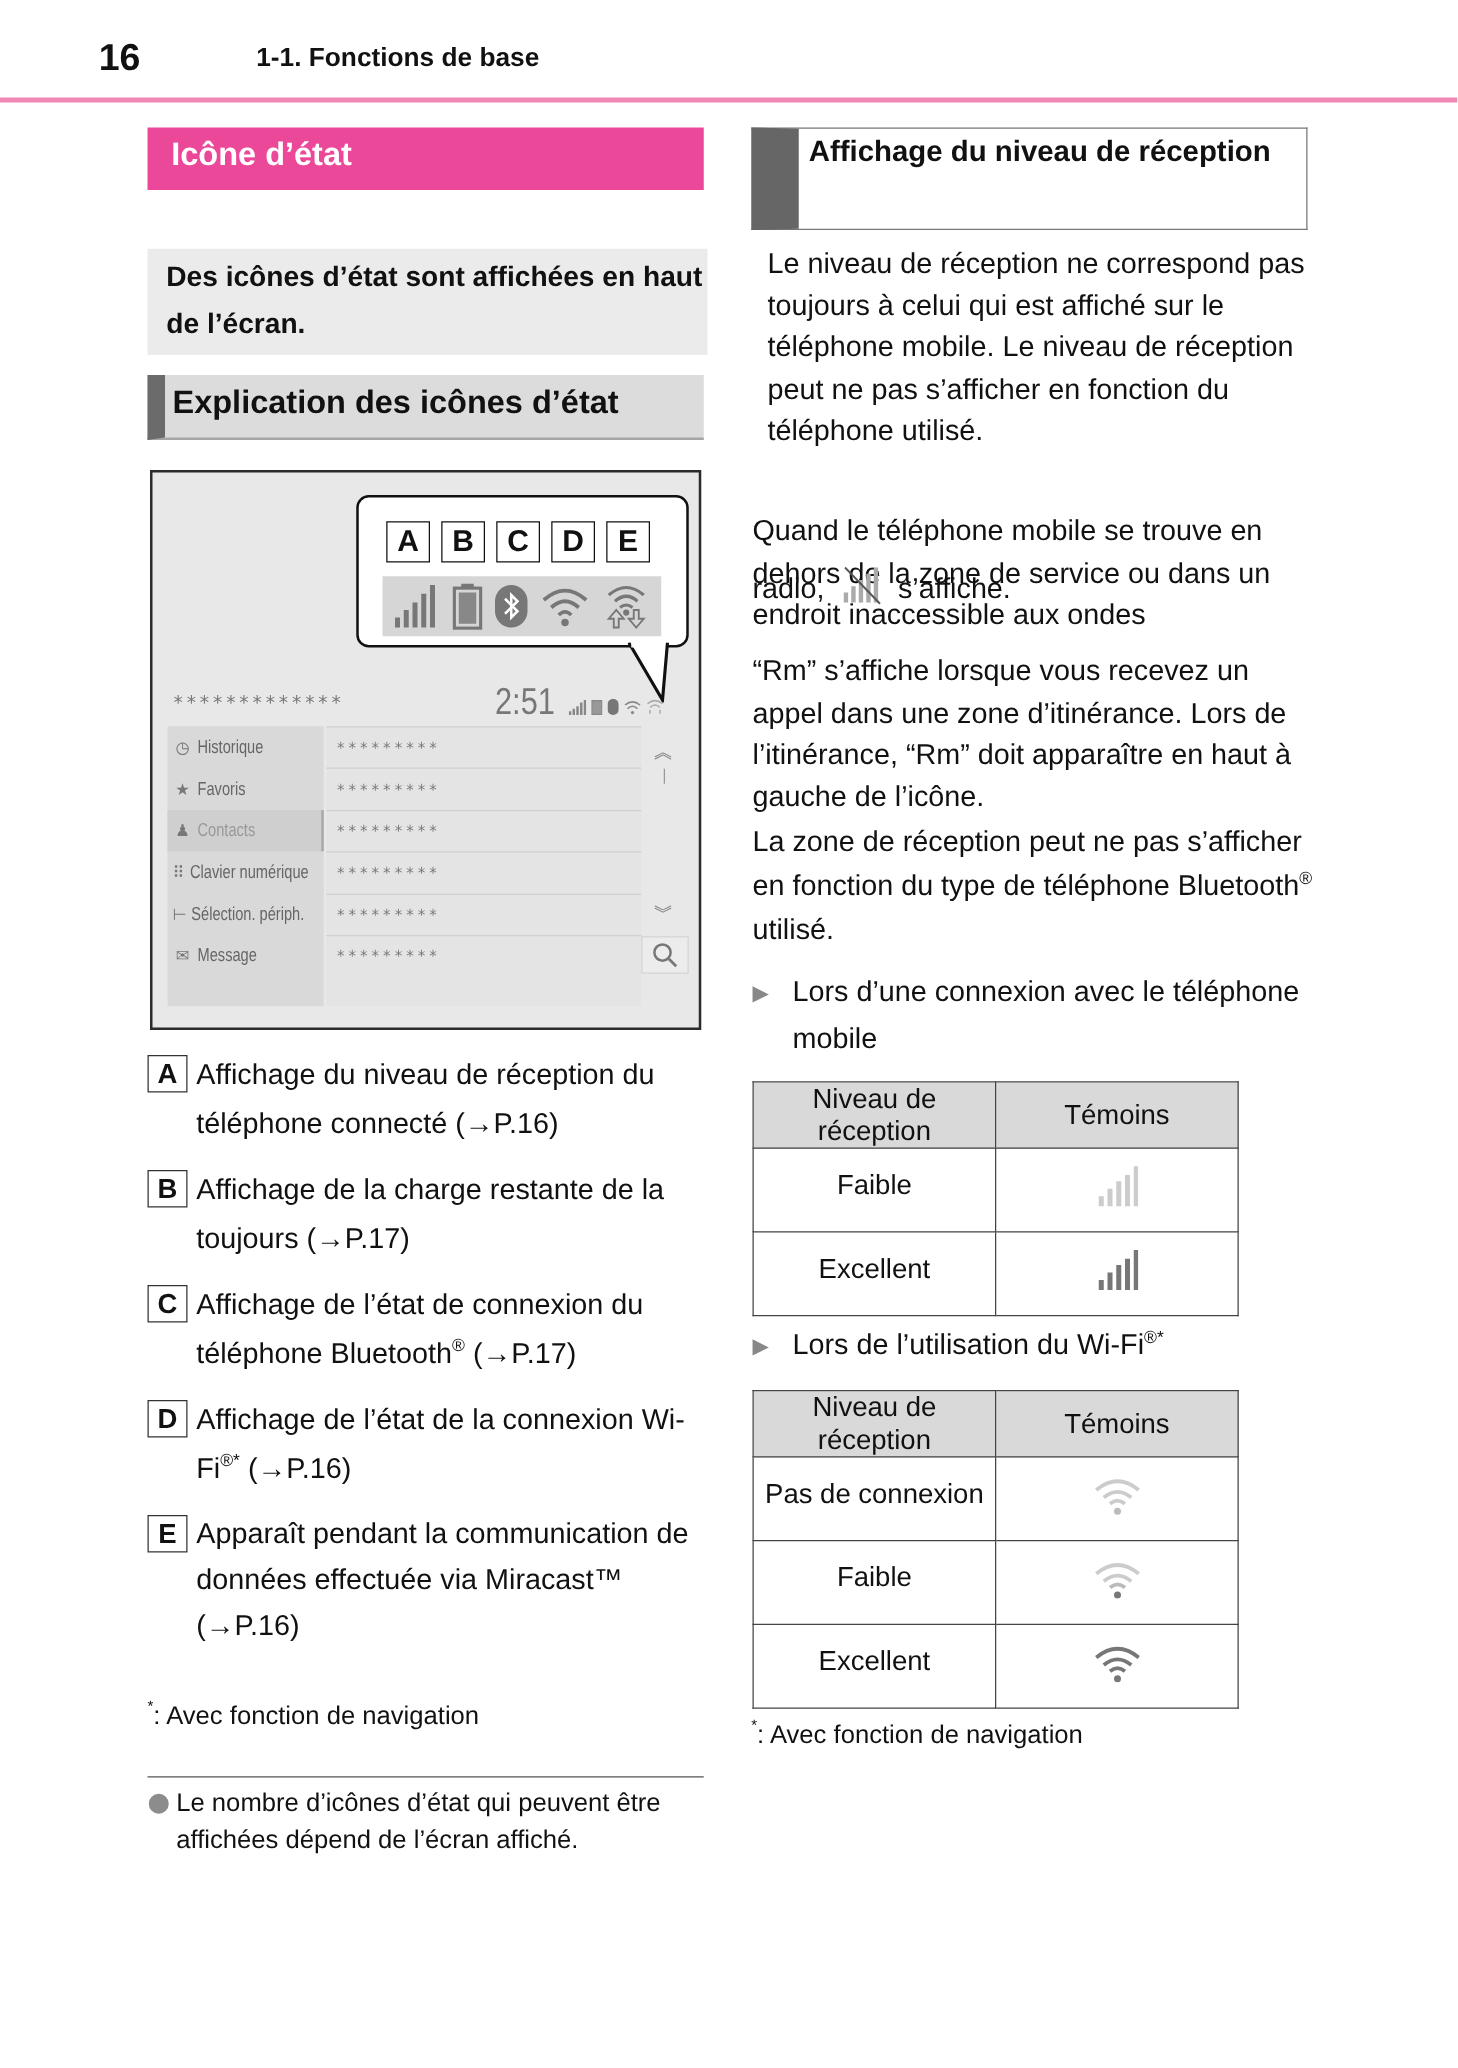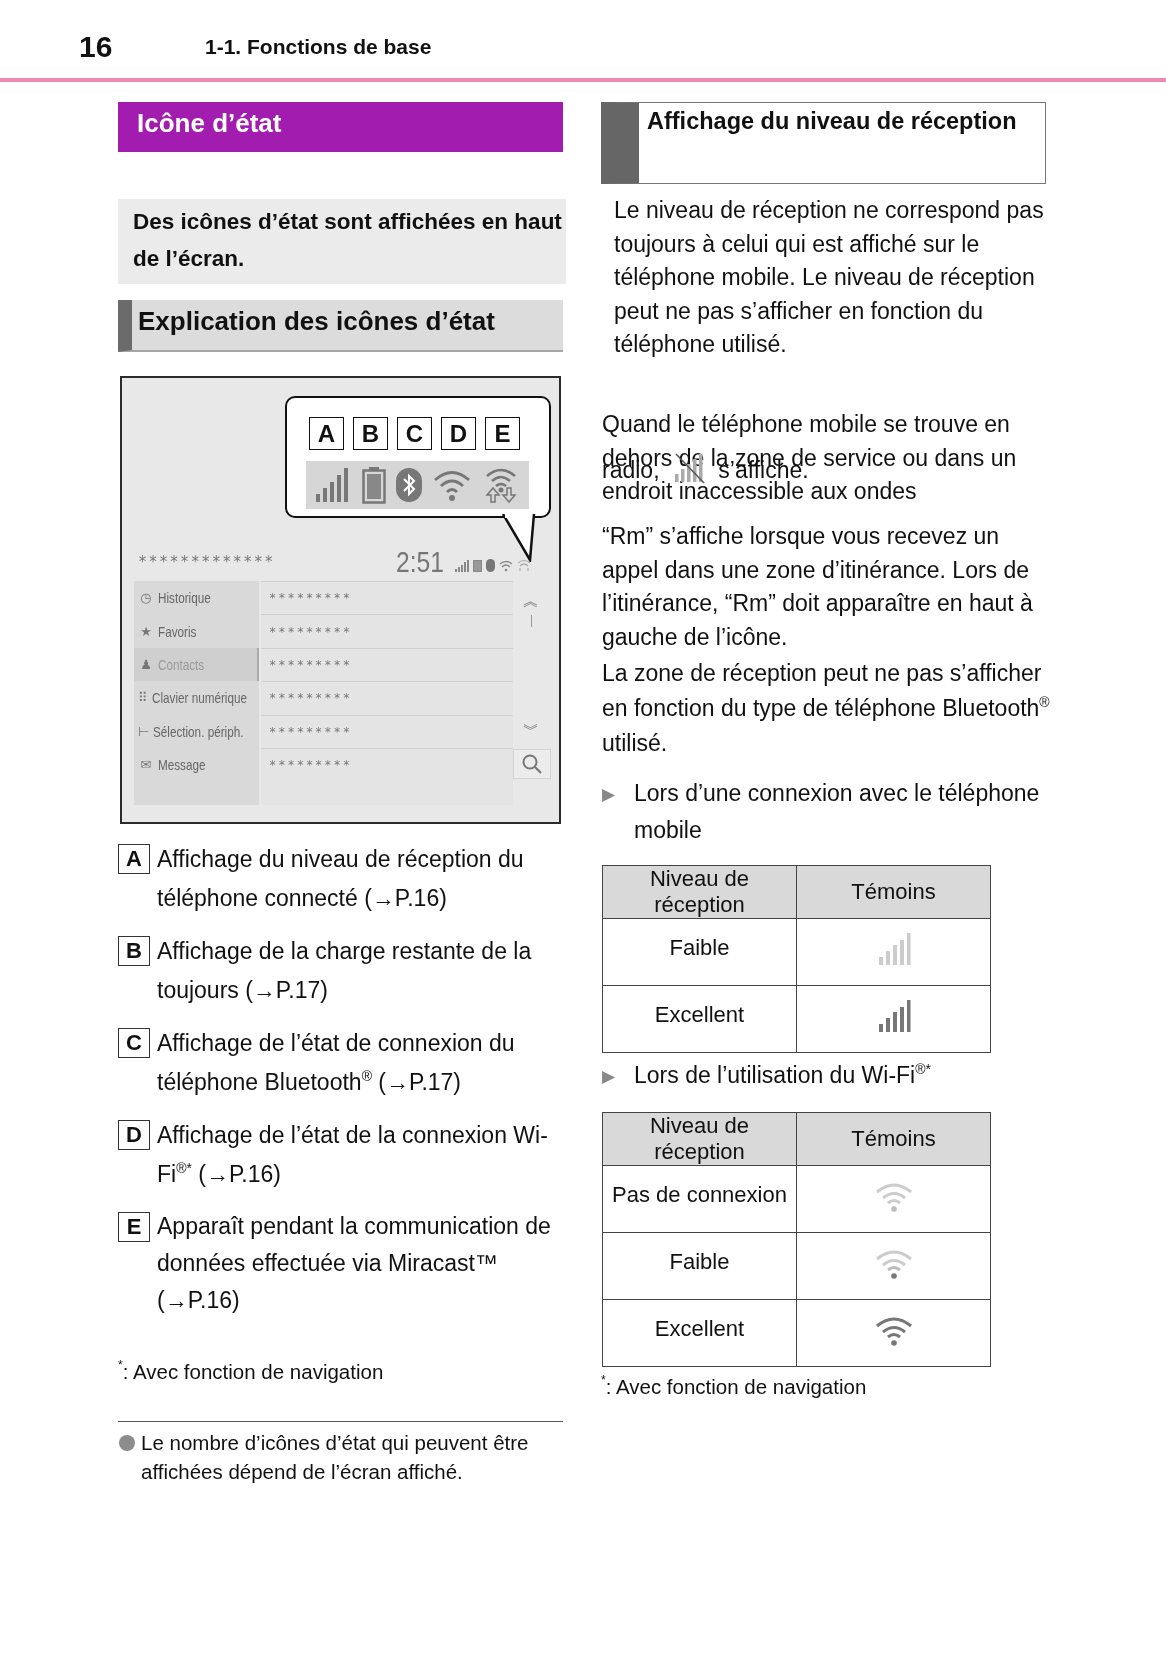--- a/index.html
+++ b/index.html
@@ -6,21 +6,21 @@
   html, body { width: 1166px; height: 1654px; background: #ffffff; overflow: hidden; }
   body { position: relative; font-family: "Liberation Sans", sans-serif; color: #111; }
   .abs { position: absolute; }
 
   
   .page-num { left: 79px; top: 30px; font-size: 30px; font-weight: bold; }
   .chapter { left: 205px; top: 35px; font-size: 21px; font-weight: bold; }
   .top-rule { left: 0; top: 78px; width: 1166px; height: 4px; background: #ef88b4; }
 
   
-  .pink-heading { left: 118px; top: 102px; width: 445px; height: 50px; background: #a21caf; color: #fff;
+  .pink-heading { left: 118px; top: 102px; width: 445px; height: 50px; background: #ec4899; color: #fff;
     font-size: 26px; font-weight: bold; padding: 6px 0 0 19px; }
   .intro-box { left: 118px; top: 180px; width: 448px; height: 85px; background: #ebebeb;
     font-size: 22.5px; font-weight: bold; line-height: 37px; padding: 4px 0 0 15px; margin-top: 19px; }
   .sub-heading { left: 118px; top: 300px; width: 445px; height: 52px; background: #dcdcdc;
     border-left: 14px solid #6b6b6b; border-bottom: 2px solid #a6a6a6;
     font-size: 26px; font-weight: bold; padding: 6px 0 0 6px; }
 
   
   .screen { left: 120px; top: 376px; width: 441px; height: 448px; background: #e8e8e8; border: 2px solid #2b2b2b; }
   .callout { left: 163px; top: 18px; width: 266px; height: 122px; background: #fff; border: 2.5px solid #111; border-radius: 10px; }

